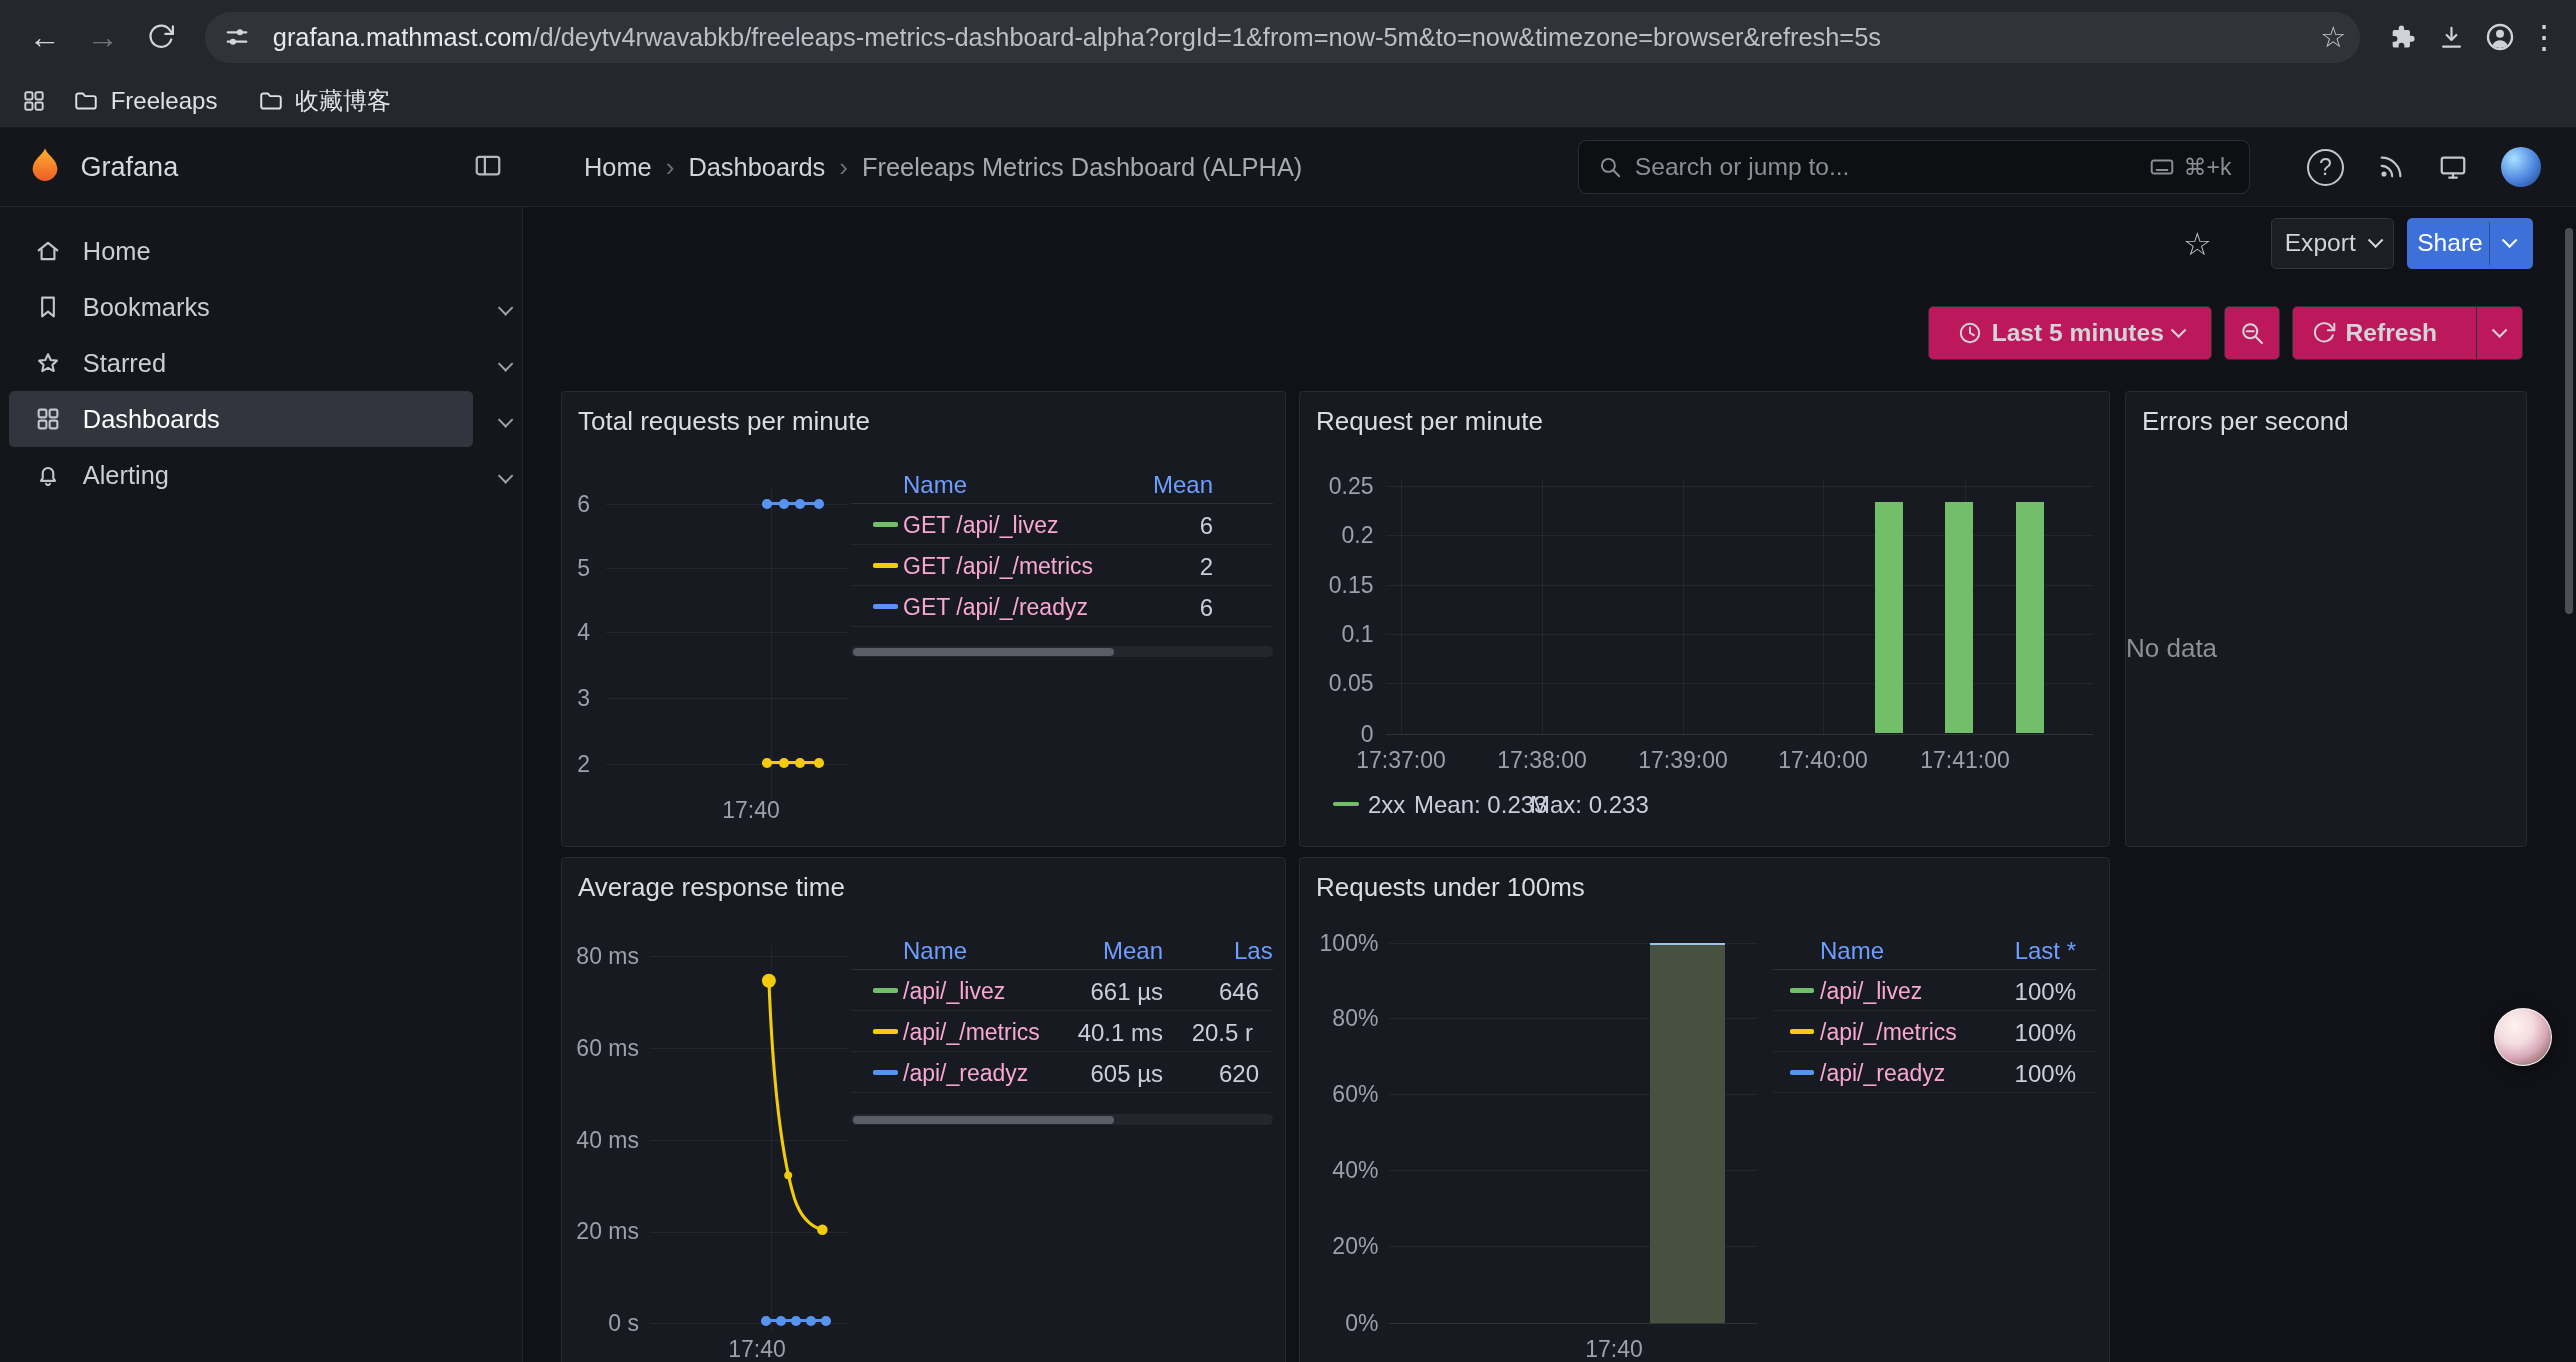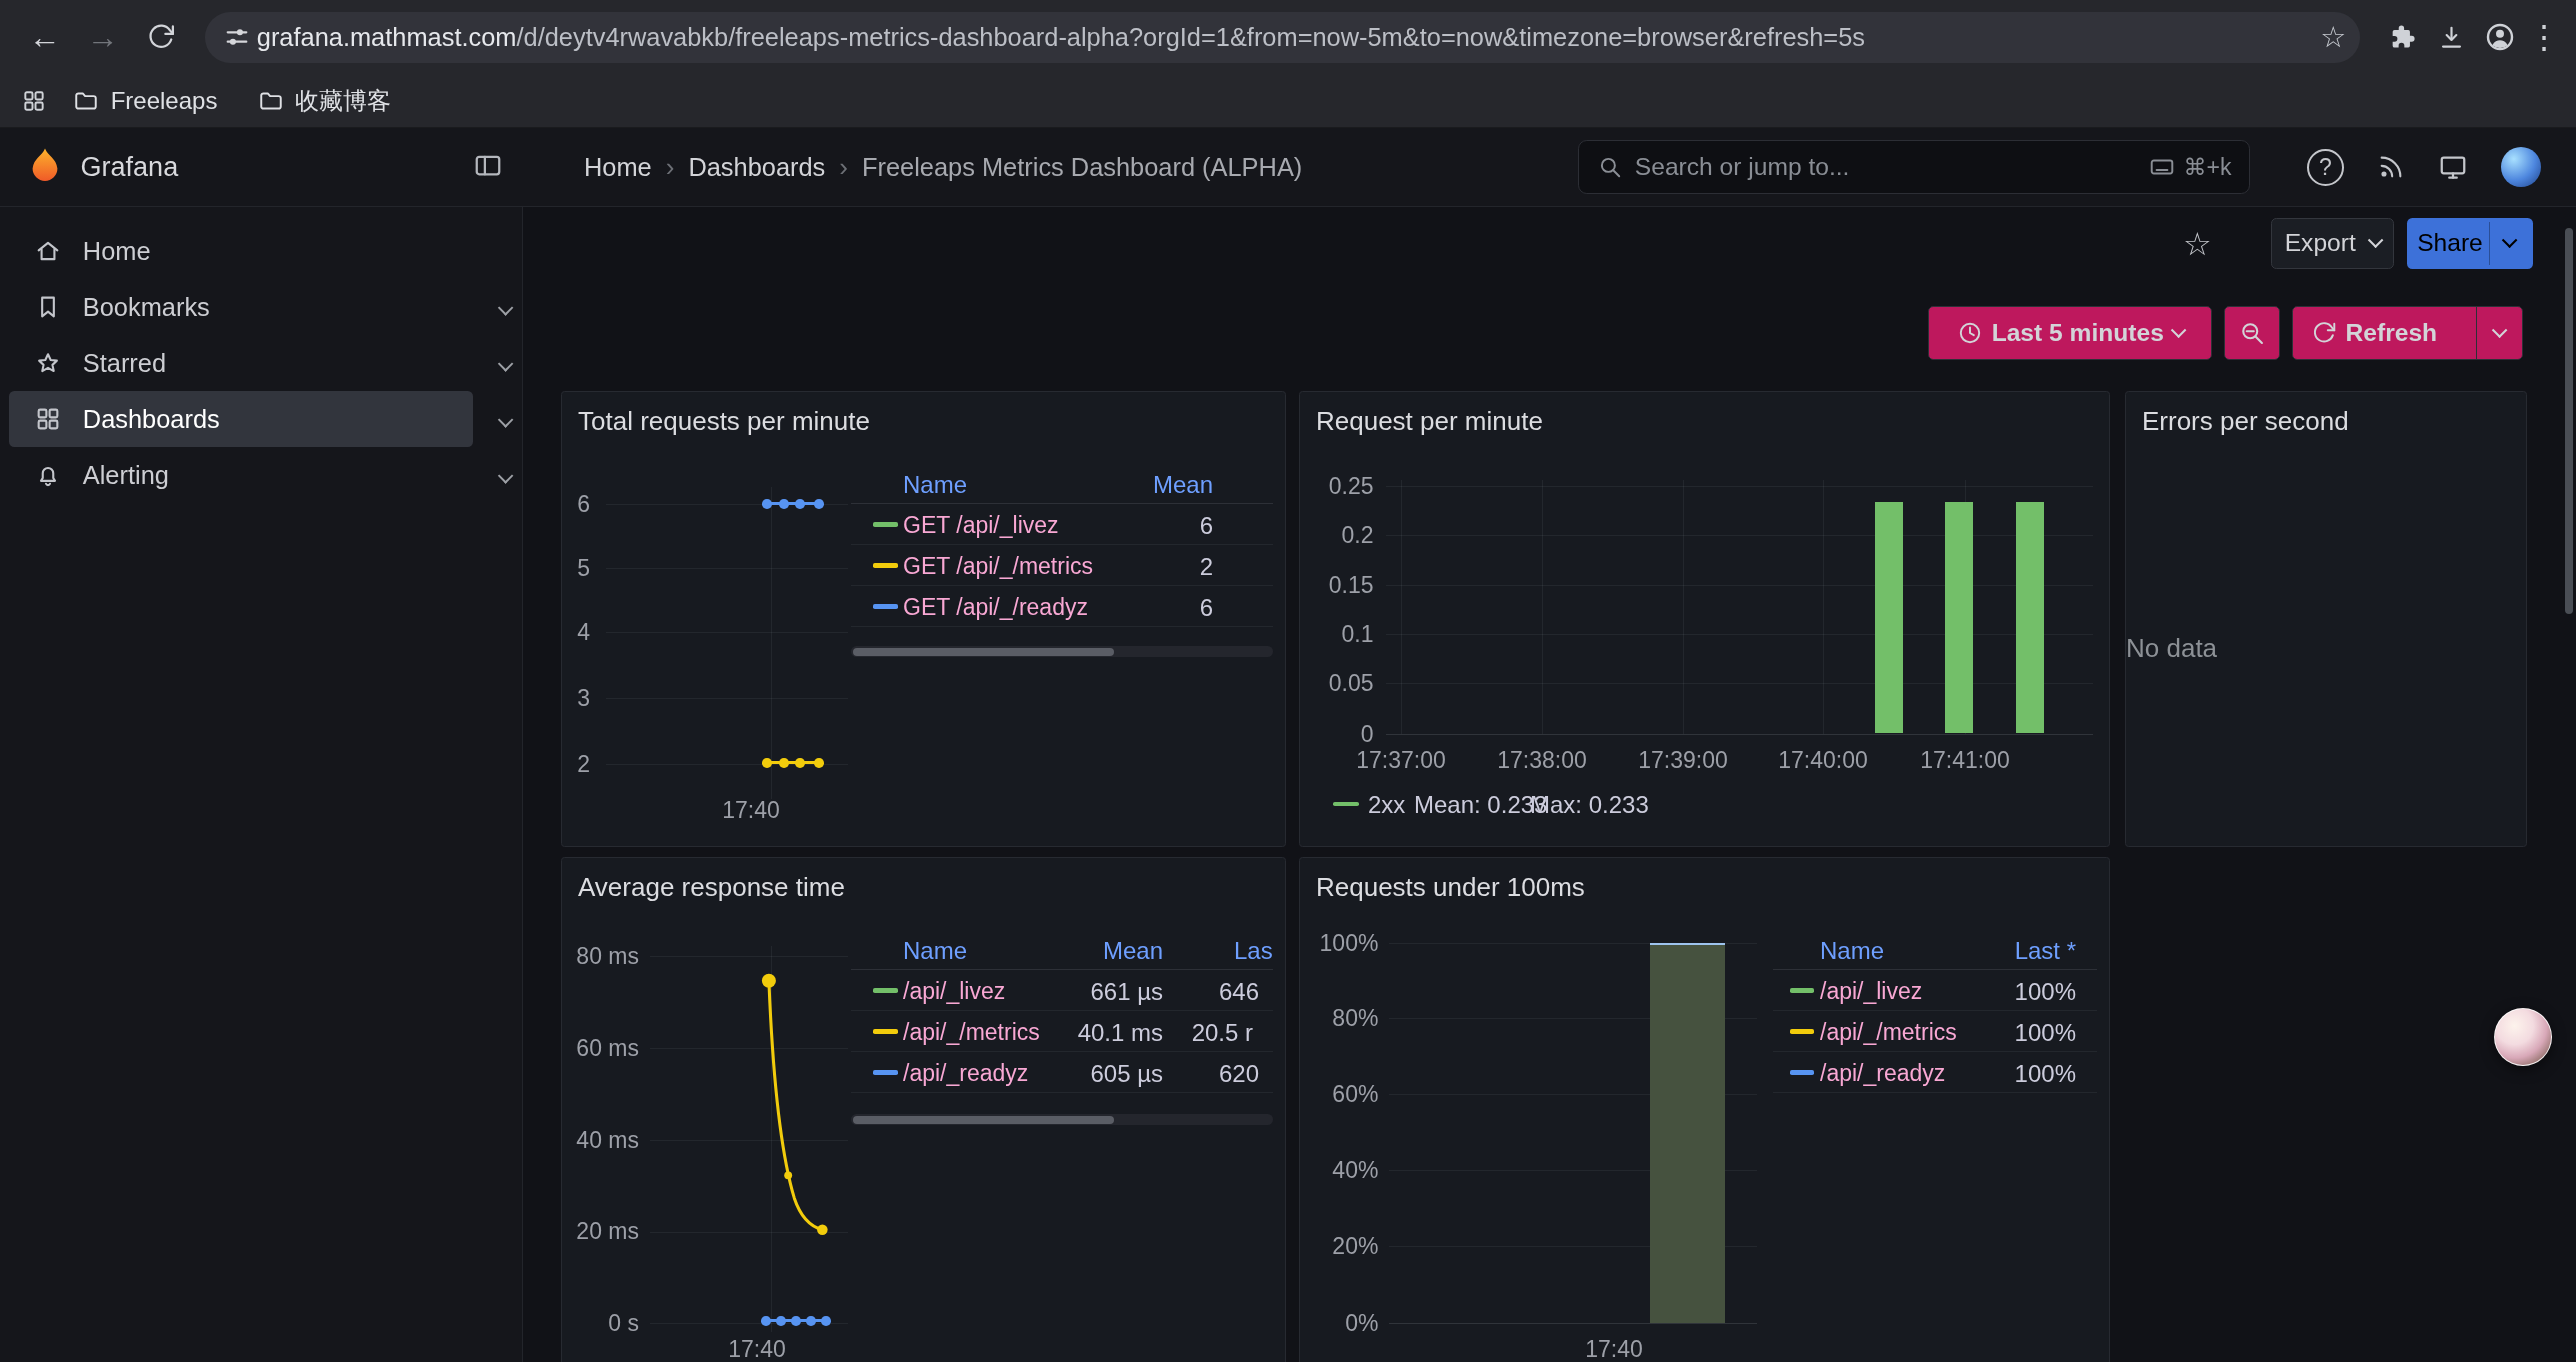--- a/index.html
+++ b/index.html
@@ -6,21 +6,21 @@
   html,body { width:2576px; height:1363px; overflow:hidden; }
   body { background:#111217; font-family:"Liberation Sans","DejaVu Sans",sans-serif; position:relative; color:#d5d6da; }
   svg.ic * { stroke:currentColor; fill:none; stroke-width:1.8; stroke-linecap:round; stroke-linejoin:round; }
   svg.ic .fill { fill:currentColor; stroke:none; }
 
   
   .browser-toolbar { position:absolute; left:0; top:0; width:100%; height:74px; background:#26272c; display:flex; align-items:center; padding:0 12.3px 0 19px; }
   .nav-ic { width:51px; height:51px; border-radius:50%; display:flex; align-items:center; justify-content:center; font-size:32px; color:#d2d4d9; flex:0 0 auto; margin-right:7px; }
   .nav-ic.dim { color:#72757b; }
   .omnibox { flex:1; height:51px; background:#32333a; border-radius:25.4px; margin:0 17.5px 0 12.3px; display:flex; align-items:center; padding:0 14px 0 17.5px; min-width:0; }
-  .omnibox .url { flex:1; font-size:25.4px; color:#e6e8ec; white-space:nowrap; overflow:hidden; margin-left:6px; }
+  .omnibox .url { flex:1; font-size:25.4px; color:#e6e8ec; white-space:nowrap; overflow:hidden; margin-left:22px; }
   .url-path { color:#bcbfc6; }
   .chrome-ic { width:49px; height:49px; display:flex; align-items:center; justify-content:center; color:#cfd2d7; flex:0 0 auto; }
   .kebab { font-size:32px; color:#cfd2d7; width:39px; text-align:center; }
   .omni-star { font-size:29px; color:#c7cbd1; margin-left:8.8px; }
 
   .bookmarks-bar { position:absolute; left:0; top:74px; width:100%; height:54px; background:#26272c; border-bottom:0.9px solid #1a1b1e; display:flex; align-items:center; padding-left:21px; }
   .bm-item { display:flex; align-items:center; gap:11.4px; color:#dfe1e5; font-size:24px; padding:5.3px 14px; border-radius:7px; margin-left:12.3px; }
   .bm-grid { color:#cfd2d7; display:flex; align-items:center; }
 
   
@@ -46,21 +46,21 @@
   .side-ic { width:32px; display:flex; justify-content:center; color:#c3c5cb; }
   .side-label { margin-left:19px; }
   .side-chev { position:absolute; right:-37px; top:50%; transform:translateY(-60%); color:#9da0a6; }
   .chev { display:inline-block; width:10.5px; height:10.5px; border-left:2.6px solid currentColor; border-bottom:2.6px solid currentColor; transform:rotate(-45deg); }
 
   
   .gf-content { position:absolute; left:523px; top:207px; right:0; bottom:0; background:#111217; overflow:hidden; }
   .panel-star { position:absolute; left:1660px; top:17.5px; font-size:32px; color:#c3c5ca; }
   .btn { position:absolute; height:51px; border-radius:5.3px; display:flex; align-items:center; justify-content:center; font-size:24.6px; }
   .btn-secondary { background:#1b1e24; border:0.9px solid #33363d; color:#d3d4d8; gap:14px; }
-  .btn-primary { background:#3d71d9; color:#000000; padding:4px; overflow:hidden; }
+  .btn-primary { background:#3d71d9; color:#ffffff; padding:4px; overflow:hidden; }
   .share-main { display:flex; align-items:center; justify-content:center; flex:1; height:100%; }
   .share-chev { width:40px; height:100%; display:flex; align-items:center; justify-content:center; border-left:0.9px solid rgba(0,0,0,0.3); }
   .time-btn { background:#be185d; border:0.9px solid #2d3037; color:#d3d4d8; gap:9px;font-weight:bold; }
 
   
   .panel { position:absolute; background:#171a20; border:0.9px solid #272a31; border-radius:3.5px; }
   .panel-title { position:absolute; left:16px; top:14px; font-size:26px; color:#dcdde1; font-weight:500; }
   .ytick { position:absolute; text-align:right; font-size:23px; color:#9da0a8; line-height:26px; }
   .xtick { position:absolute; font-size:23px; color:#9da0a8; line-height:26px; text-align:center; }
   .hgrid { position:absolute; height:0.9px; background:rgba(204,210,220,0.07); }

